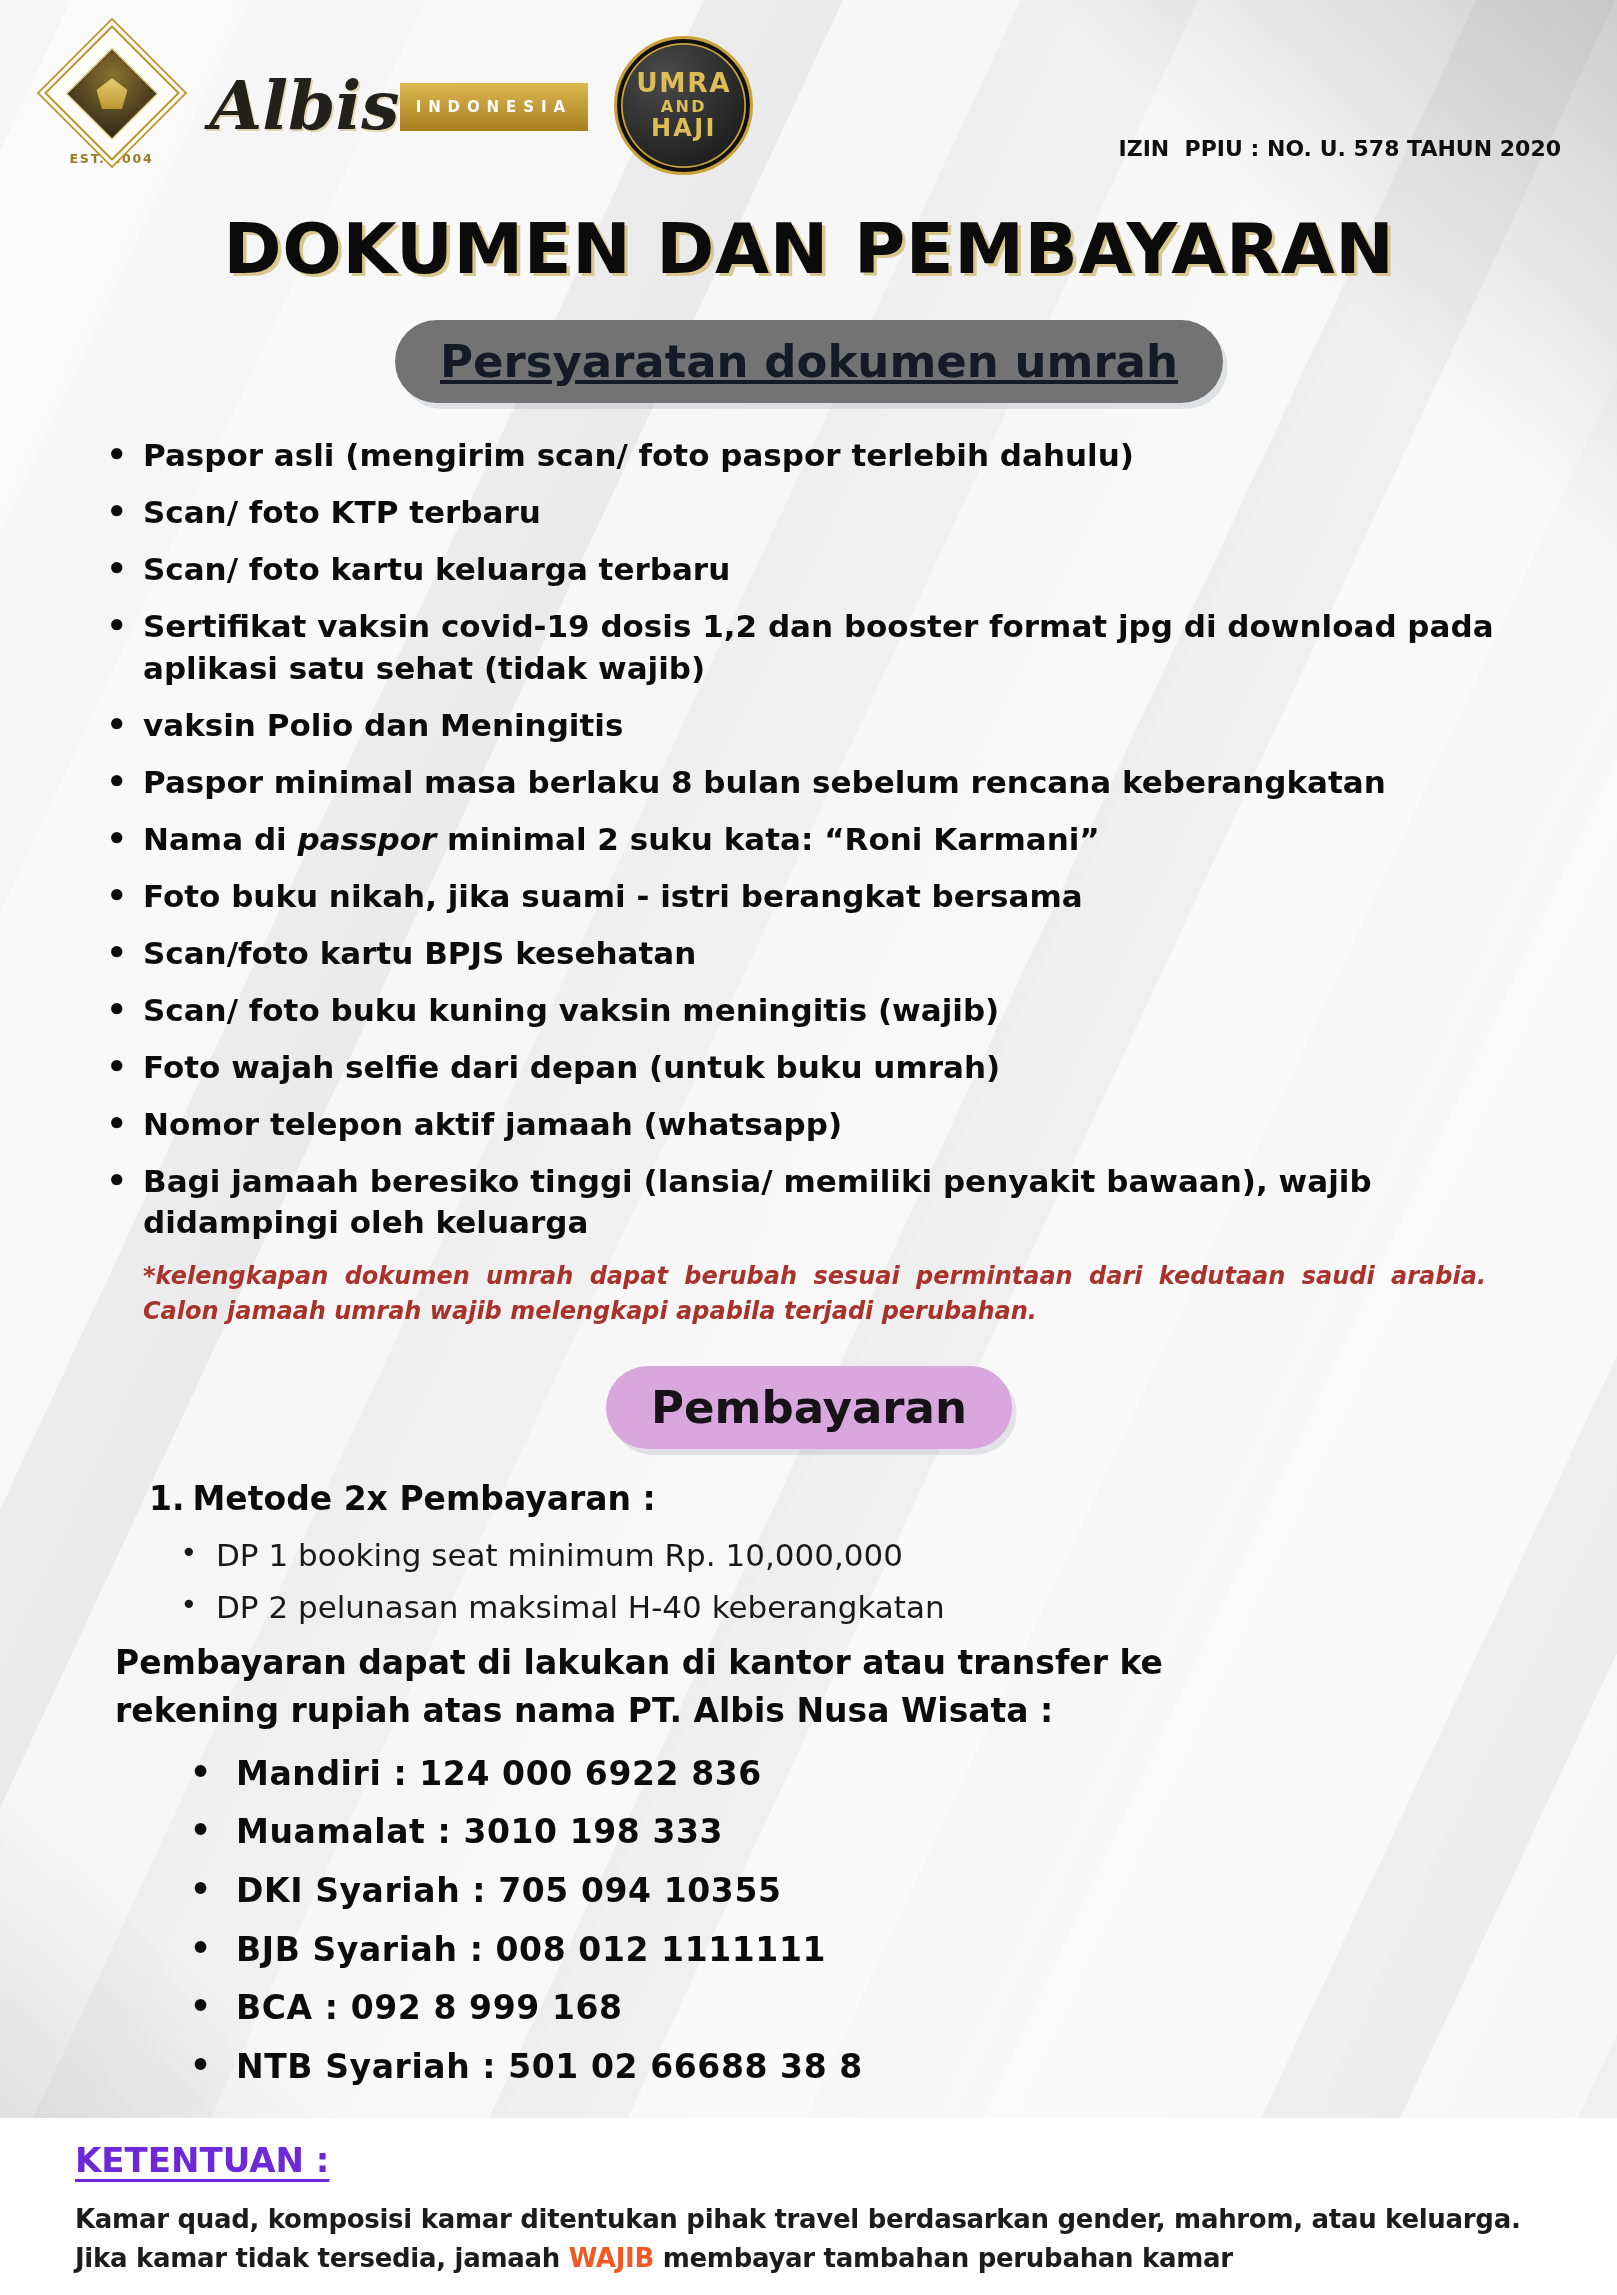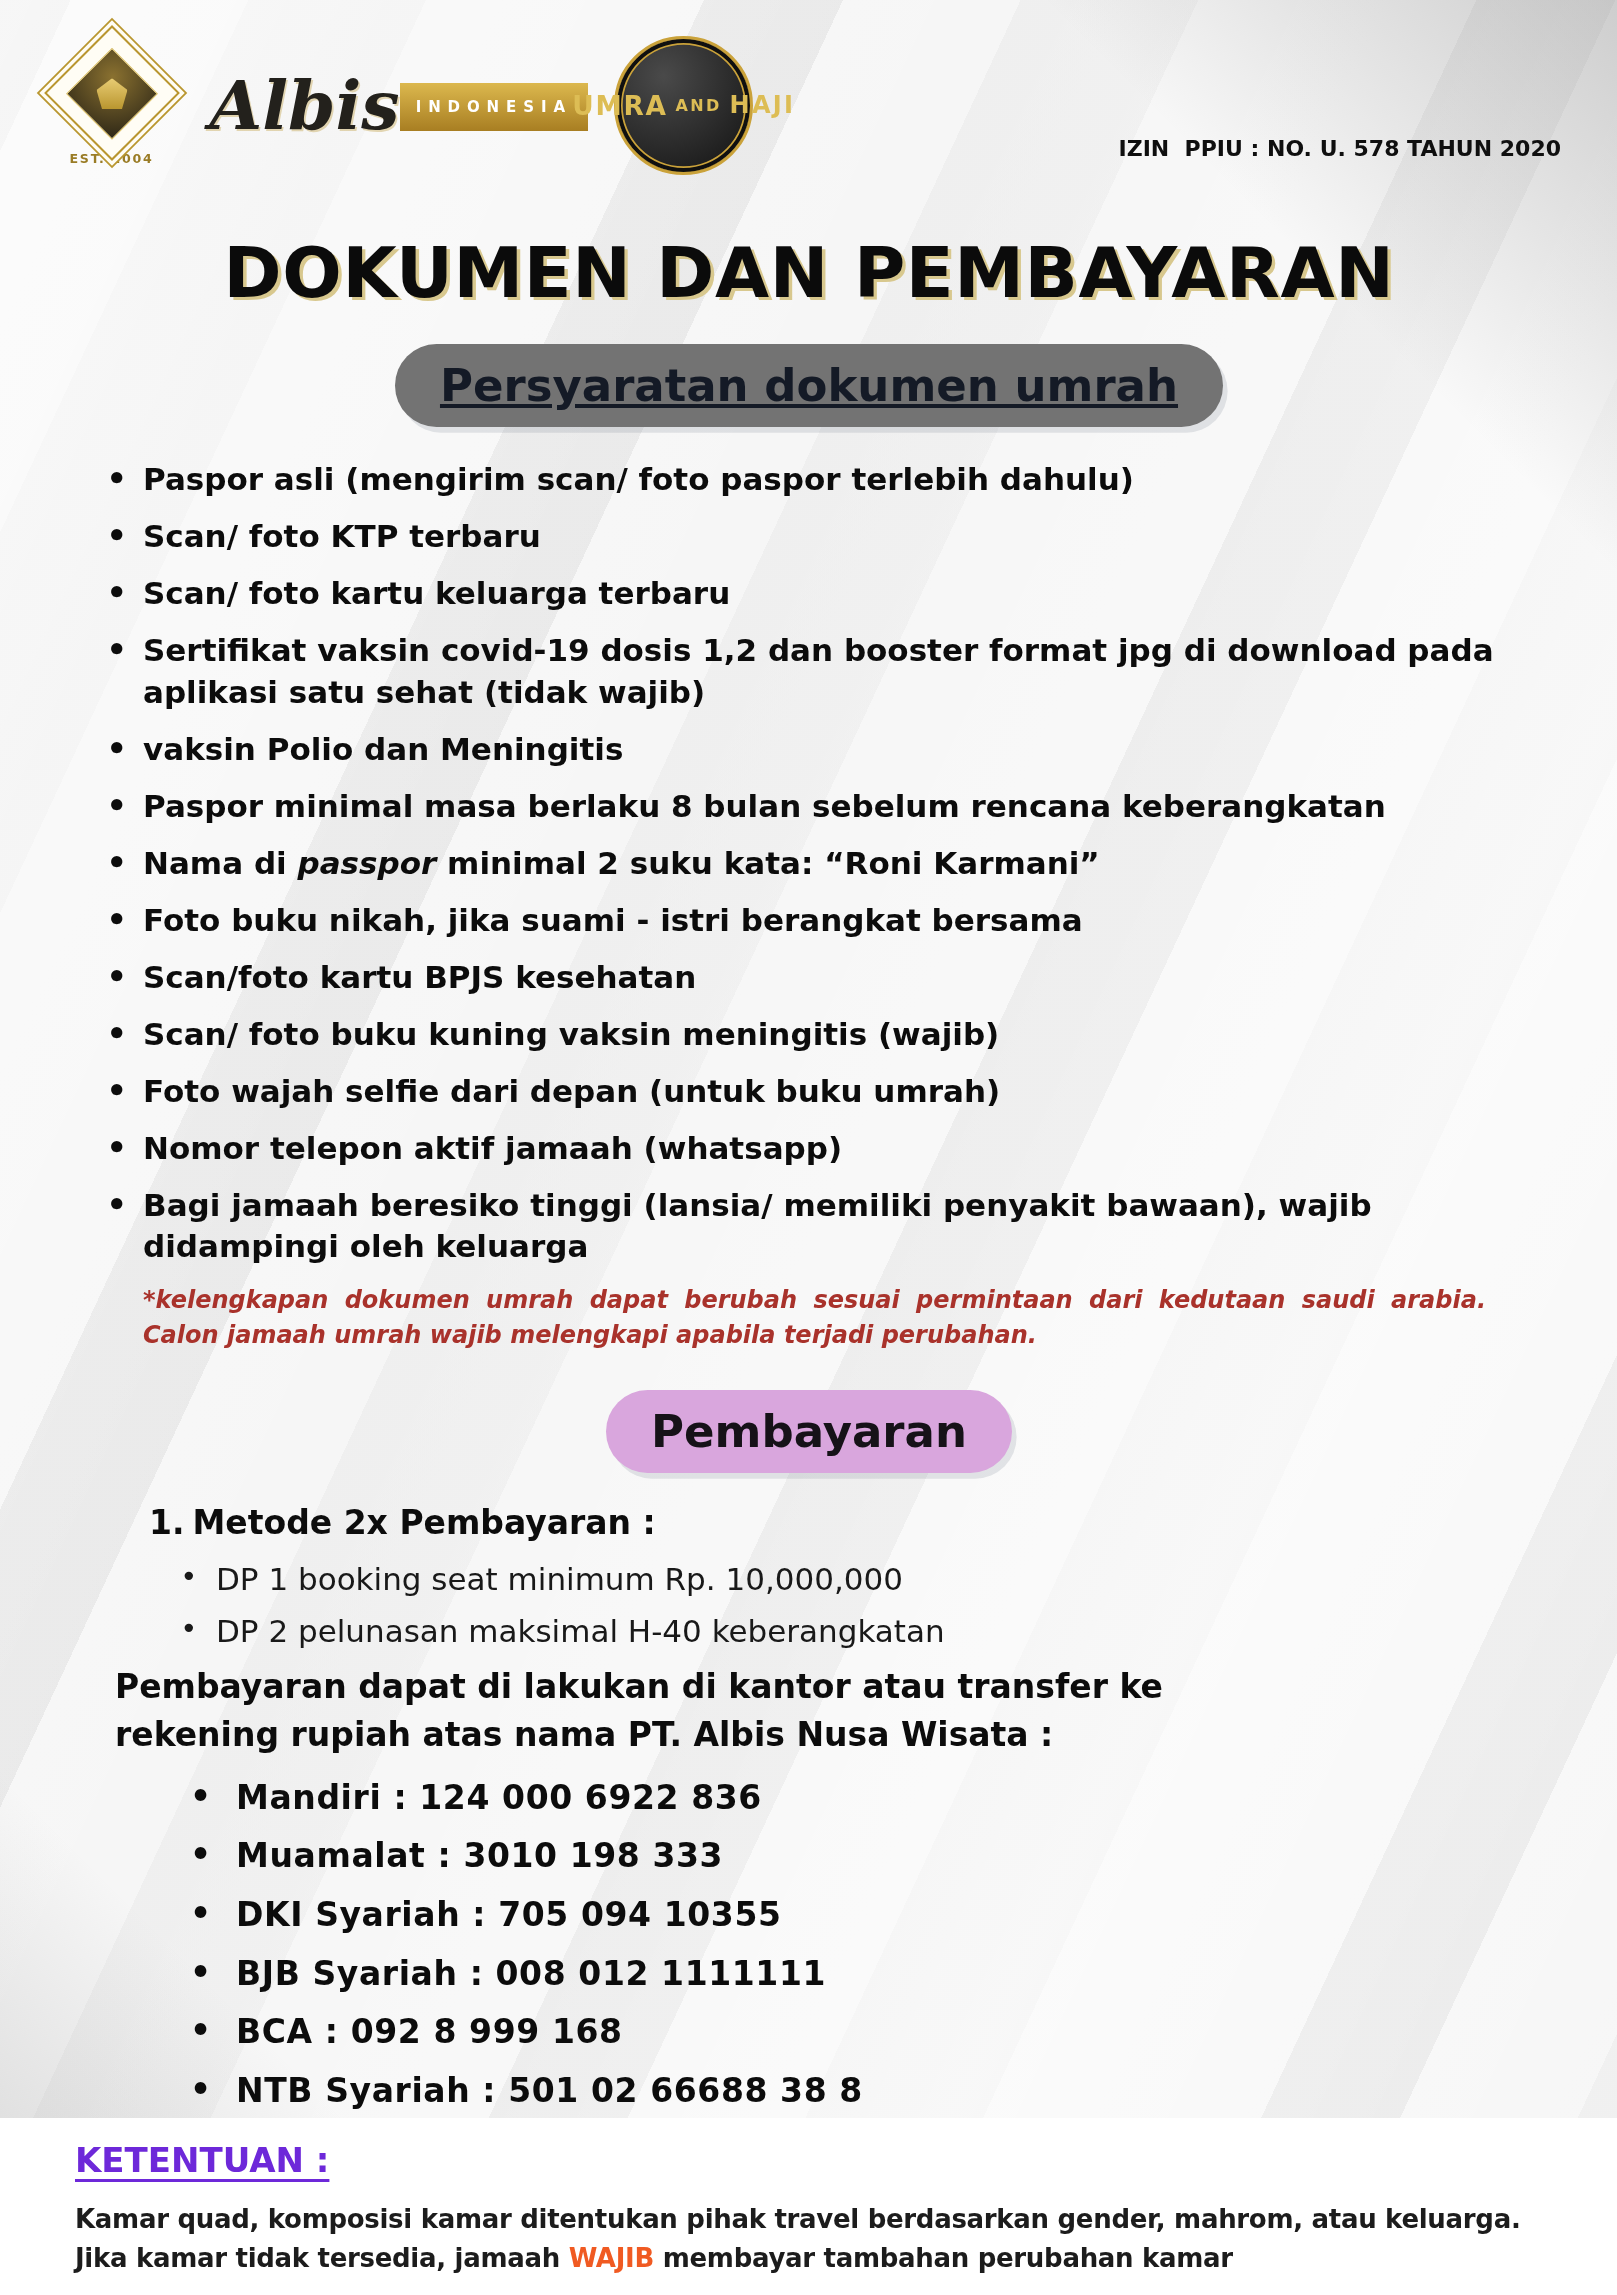--- a/index.html
+++ b/index.html
@@ -35,28 +35,28 @@
     clip-path:polygon(50% 0,100% 38%,82% 100%,18% 100%,0 38%);}
   .est-label{margin-top:10.3px;font-size:12.6px;letter-spacing:1.7px;color:#9a7c26;font-weight:bold;}
   .wordmark{display:flex;flex-direction:row;align-items:center;}
   .wordmark-text{font-family:"DejaVu Serif","Liberation Serif",serif;font-style:italic;font-weight:bold;
     font-size:68px;line-height:0.95;color:#23211c;text-shadow:1.7px 1.7px 0 rgba(185,150,47,0.35);}
   .wordmark-ribbon{margin-top:3.4px;background:linear-gradient(180deg,#dcb84e,#a87e22);color:#fff;
     font-size:15px;font-weight:bold;letter-spacing:6.9px;padding:15px 16px;}
   .umra-badge{width:133px;height:133px;border-radius:50%;
     background:radial-gradient(circle at 35% 28%,#4a4a4a,#101010);
     border:3.4px solid #caa23a;box-shadow:inset 0 0 0 4px #101010,inset 0 0 0 5.7px #caa23a;
-    display:flex;flex-direction:row;align-items:center;justify-content:center;color:#ddbd55;font-weight:bold;gap:8px;}
+    display:flex;flex-direction:column;align-items:center;justify-content:center;color:#ddbd55;font-weight:bold;}
   .umra-l1{font-size:26.4px;letter-spacing:1.7px;line-height:1.05;}
   .umra-l2{font-size:16px;letter-spacing:2.3px;line-height:1.2;}
   .umra-l3{font-size:24px;letter-spacing:2.3px;line-height:1.05;}
   .permits{padding-top:30px;text-align:left;font-size:22px;font-weight:bold;line-height:1.55;color:#0f0f0f;white-space:pre-wrap;}
 
   
-  .content{position:absolute;top:232px;left:0;right:0;padding:0 86px;}
+  .content{position:absolute;top:208px;left:0;right:0;padding:0 86px;}
   .doc-title{margin:0 0 30px;text-align:center;font-size:70px;font-weight:bold;letter-spacing:0.6px;color:#0b0b0b;
     text-shadow:3.4px 3.4px 0 #d8c88e;}
   .pill{display:table;margin:0 auto;border-radius:48px;padding:15px 45px;font-size:45px;font-weight:600;
     color:#141a26;box-shadow:4.6px 5.7px 0 rgba(110,120,140,0.18);}
   .pill-blue{background:#737373;text-decoration:underline;}
   .pill-pink{background:#d9a6dd;color:#161218;margin-top:37px;margin-bottom:30px;}
 
   ul{list-style:none;margin:0;padding:0;}
   .req-list{margin-top:32px;padding-left:17px;}
   .req-list li{position:relative;padding-left:40px;font-size:31px;font-weight:bold;line-height:1.34;

